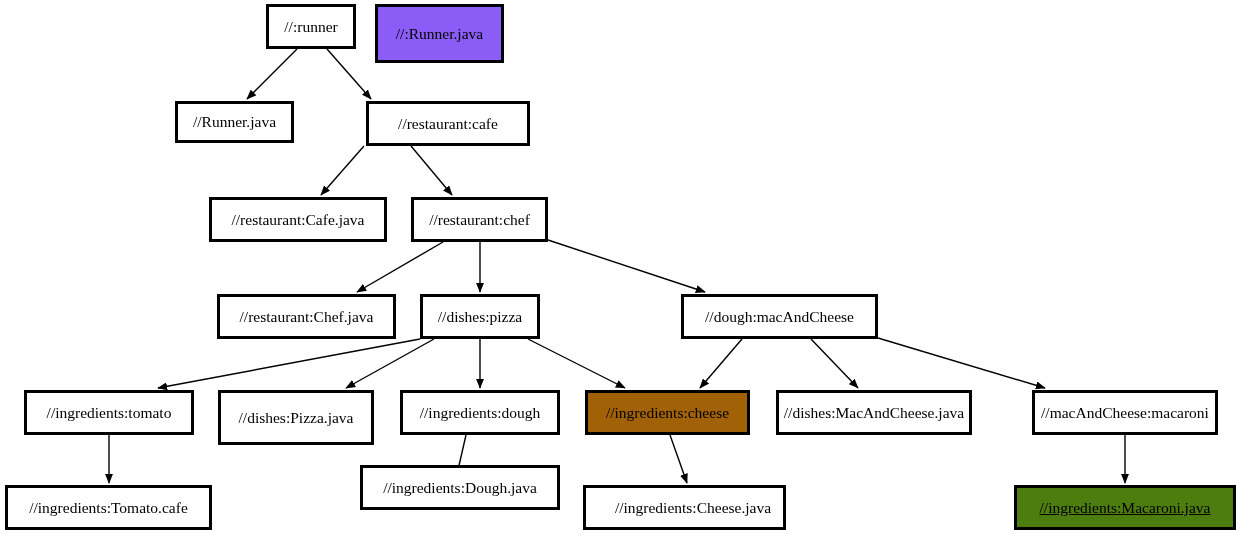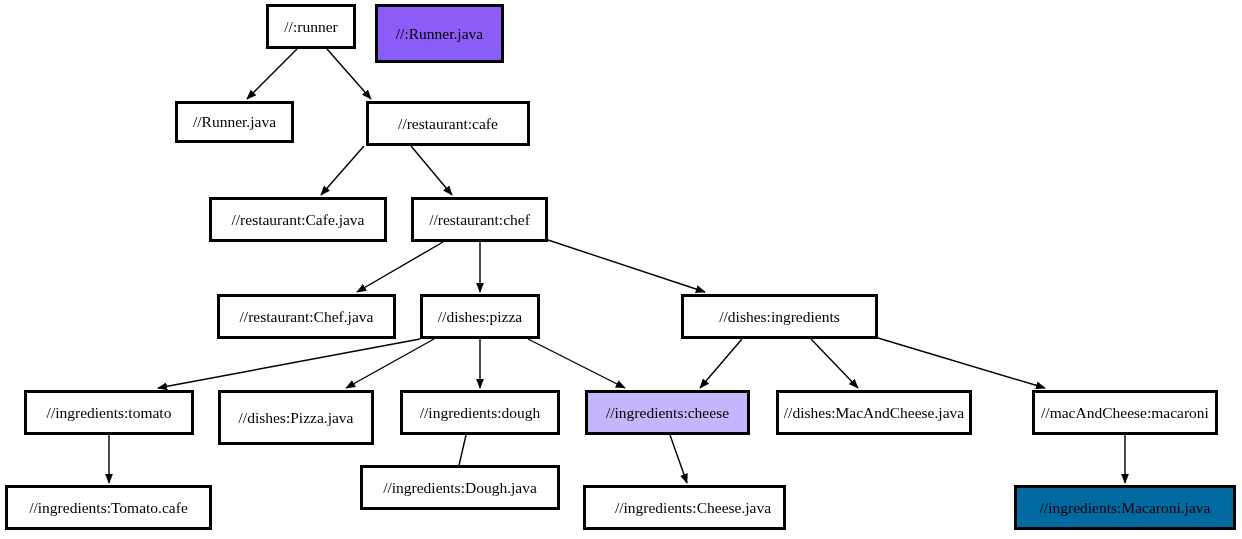--- a/index.html
+++ b/index.html
@@ -92,46 +92,46 @@
       <div class="node" style="left: 411px; top: 197px; width: 137px; height: 45px; background: rgb(255, 255, 255); border-color: rgb(0, 0, 0);">
         <span class="node-label">//restaurant:chef</span>
       </div>
       <div class="node" style="left: 217px; top: 294px; width: 179px; height: 45px; background: rgb(255, 255, 255); border-color: rgb(0, 0, 0);">
         <span class="node-label">//restaurant:Chef.java</span>
       </div>
       <div class="node" style="left: 420px; top: 294px; width: 120px; height: 45px; background: rgb(255, 255, 255); border-color: rgb(0, 0, 0);">
         <span class="node-label">//dishes:pizza</span>
       </div>
       <div class="node" style="left: 681px; top: 294px; width: 197px; height: 45px; background: rgb(255, 255, 255); border-color: rgb(0, 0, 0);">
-        <span class="node-label">//dishes:ingredients</span>
+        <span class="node-label">//dough:macAndCheese</span>
       </div>
       <div class="node" style="left: 24px; top: 390px; width: 170px; height: 45px; background: rgb(255, 255, 255); border-color: rgb(0, 0, 0);">
         <span class="node-label">//ingredients:tomato</span>
       </div>
       <div class="node" style="left: 218px; top: 390px; width: 156px; height: 55px; background: rgb(255, 255, 255); border-color: rgb(0, 0, 0);">
         <span class="node-label">//dishes:Pizza.java</span>
       </div>
       <div class="node" style="left: 400px; top: 390px; width: 160px; height: 45px; background: rgb(255, 255, 255); border-color: rgb(0, 0, 0);">
         <span class="node-label">//ingredients:dough</span>
       </div>
-      <div class="node" style="left: 585px; top: 390px; width: 165px; height: 45px; background: #c4b5fd; border-color: rgb(0, 0, 0);">
+      <div class="node" style="left: 585px; top: 390px; width: 165px; height: 45px; background: #a16207; border-color: rgb(0, 0, 0);">
         <span class="node-label">//ingredients:cheese</span>
       </div>
       <div class="node" style="left: 776px; top: 390px; width: 196px; height: 45px; background: rgb(255, 255, 255); border-color: rgb(0, 0, 0);">
         <span class="node-label">//dishes:MacAndCheese.java</span>
       </div>
       <div class="node" style="left: 1032px; top: 390px; width: 186px; height: 45px; background: rgb(255, 255, 255); border-color: rgb(0, 0, 0);">
         <span class="node-label">//macAndCheese:macaroni</span>
       </div>
       <div class="node" style="left: 5px; top: 485px; width: 207px; height: 45px; background: rgb(255, 255, 255); border-color: rgb(0, 0, 0);">
         <span class="node-label">//ingredients:Tomato.cafe</span>
       </div>
       <div class="node" style="left: 360px; top: 465px; width: 200px; height: 45px; background: rgb(255, 255, 255); border-color: rgb(0, 0, 0);">
         <span class="node-label">//ingredients:Dough.java</span>
       </div>
       <div class="node" style="left: 583px; top: 485px; width: 203px; height: 45px; background: rgb(255, 255, 255); border-color: rgb(0, 0, 0); padding-left: 17px;">
         <span class="node-label">//ingredients:Cheese.java</span>
       </div>
-      <div class="node" style="left: 1014px; top: 485px; width: 222px; height: 45px; background: #0369a1; border-color: rgb(0, 0, 0);">
+      <div class="node" style="left: 1014px; top: 485px; width: 222px; height: 45px; background: #4d7c0f; border-color: rgb(0, 0, 0); text-decoration: underline;">
         <span class="node-label">//ingredients:Macaroni.java</span>
       </div>
     </div>
 </div>
 
 </body></html>

